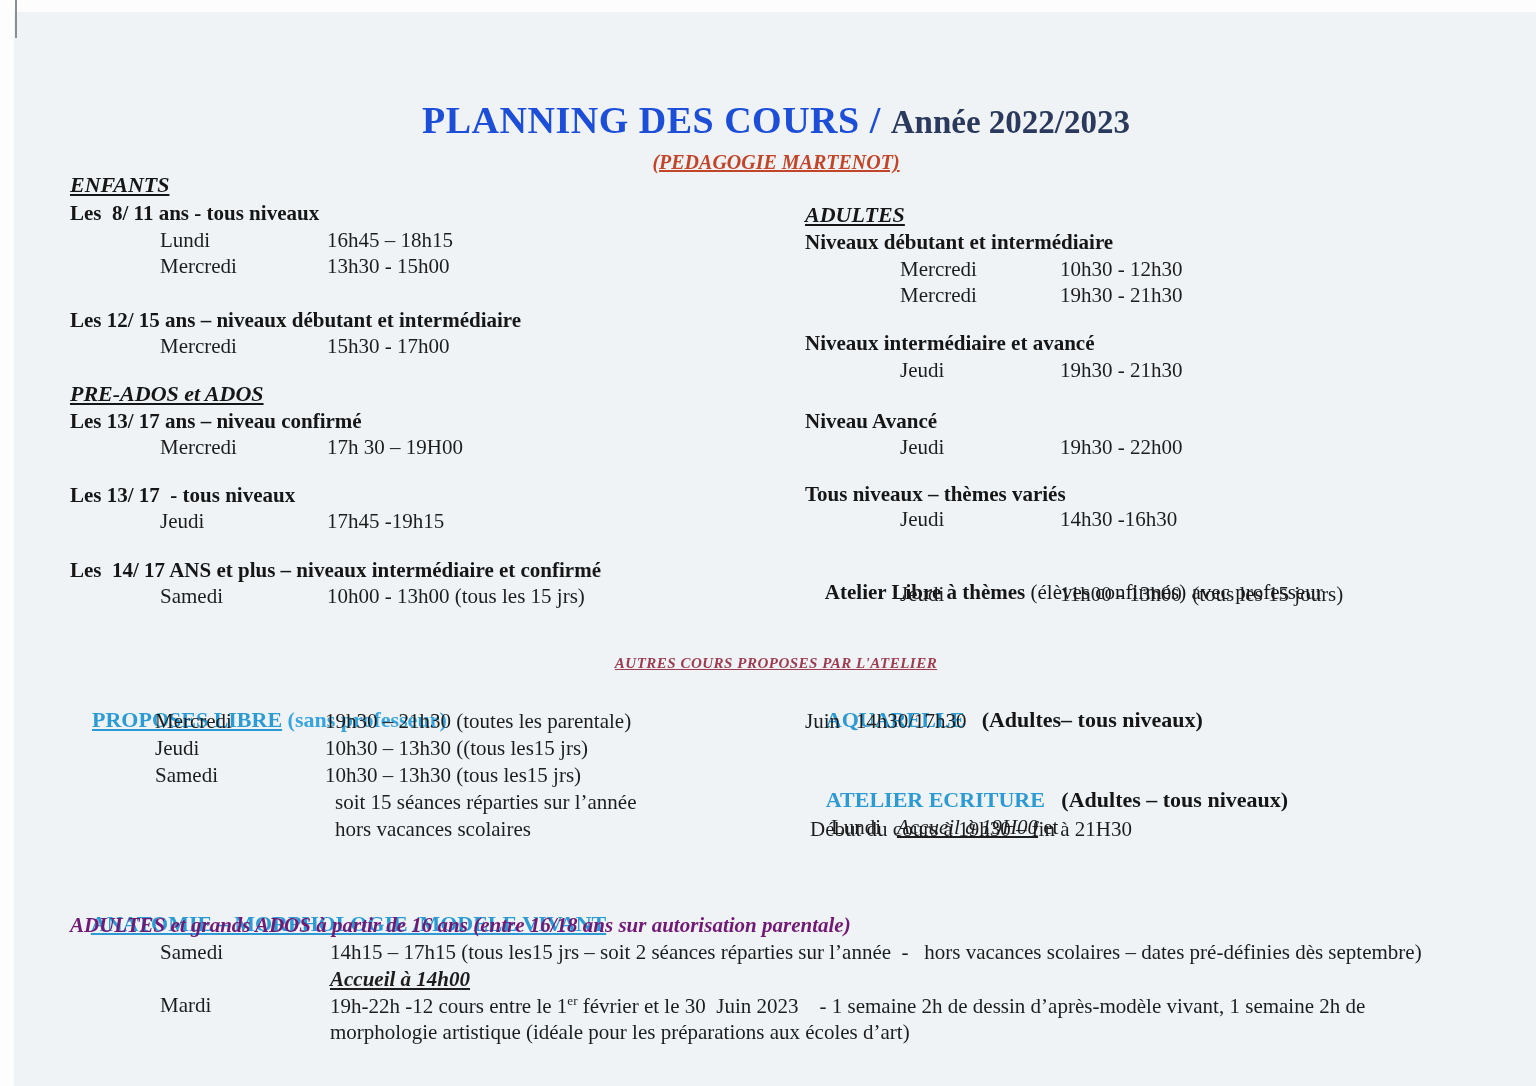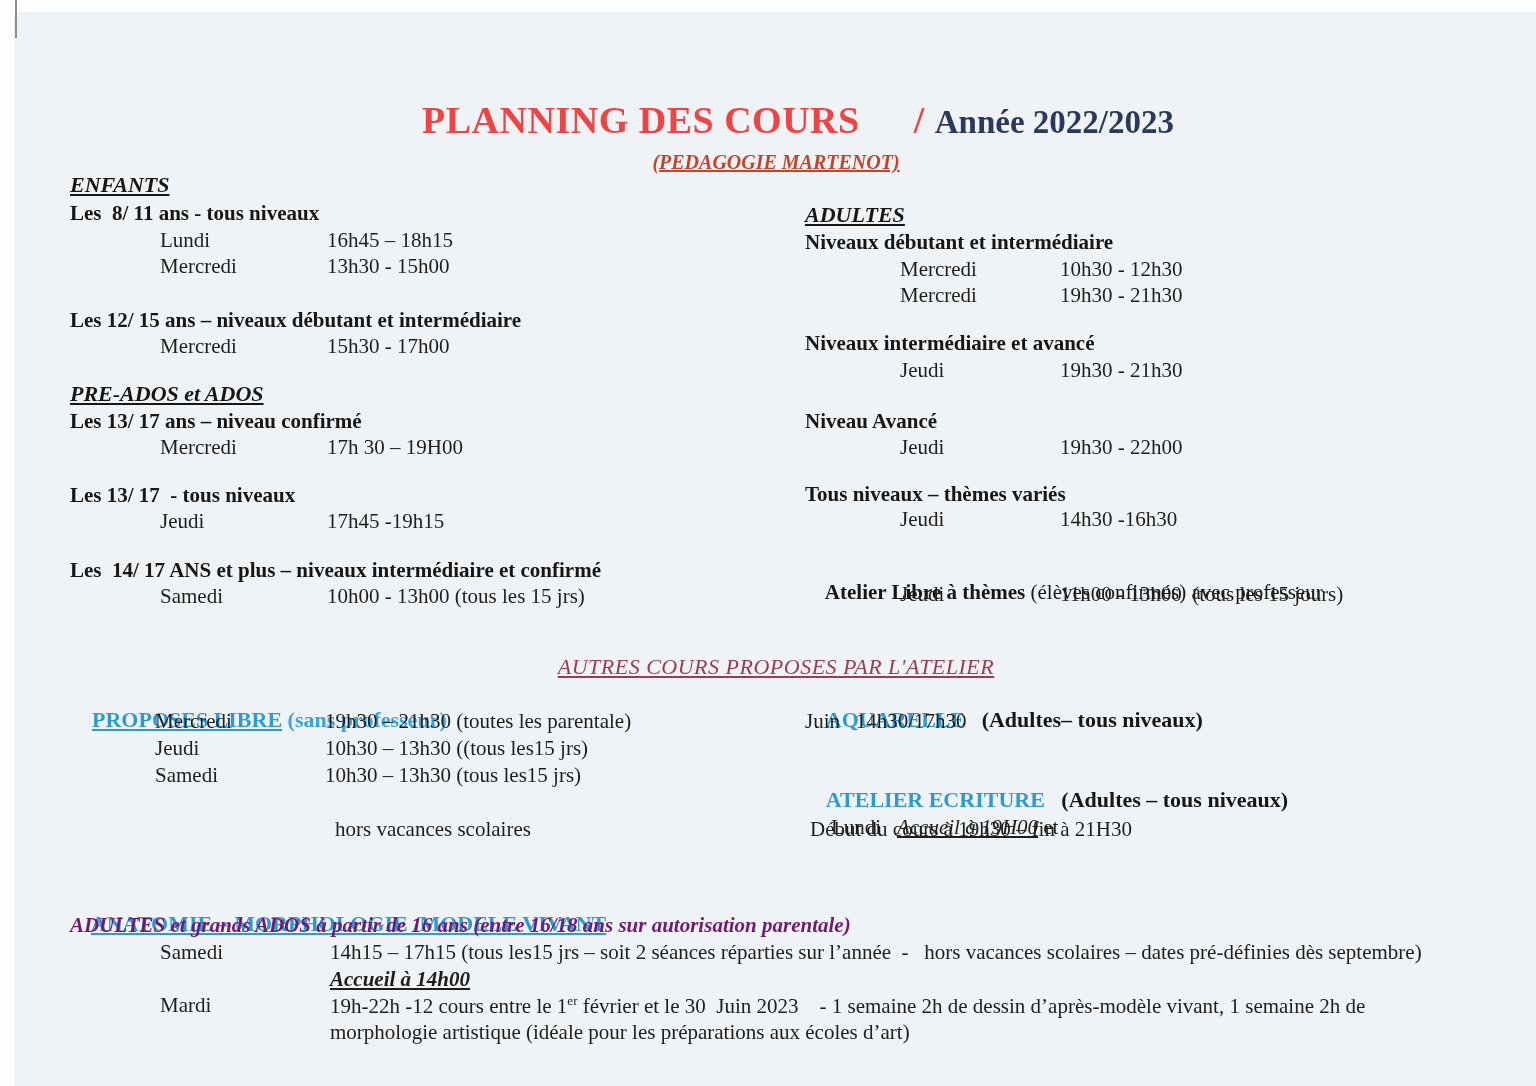--- a/index.html
+++ b/index.html
@@ -6,32 +6,32 @@
   body{
     width:1536px;height:1086px;
     font-family:"Liberation Serif","DejaVu Serif",serif;
     background:#fdfdfd;
   }
   .page{position:relative;width:1536px;height:1086px;overflow:hidden;background:#fdfdfd;}
   .paper{position:absolute;left:14px;top:12px;right:0;bottom:0;background:#eff3f6;}
   .edge-line{position:absolute;left:15px;top:0;width:2px;height:38px;background:#8a8f94;}
   .abs{position:absolute;white-space:pre;color:#1d1d1d;}
   .center{left:0;width:1536px;text-align:center;}
-  .title-main{font-size:38px;font-weight:bold;color:#ef4444;letter-spacing:.5px;margin-left:44px;}
+  .title-main{font-size:38px;font-weight:bold;color:#1d4ed8;letter-spacing:.5px;}
   .title-year{font-size:33px;font-weight:bold;color:#2b3a5c;}
   .subtitle{font-size:20px;font-weight:bold;font-style:italic;color:#c2452a;text-decoration:underline;}
   .sec-head{font-size:22px;font-weight:bold;font-style:italic;text-decoration:underline;color:#161616;}
   .g-title{font-size:21px;font-weight:bold;color:#161616;}
   .g-title .reg{font-weight:normal;}
   .row{font-size:21px;}
   .row .day{position:absolute;left:90px;top:0;}
   .row .time{position:absolute;left:257px;top:0;}
   .rcol .day{left:95px;}
   .rcol .time{left:255px;text-align:center;}
-  .mid-head{font-size:22px;font-weight:normal;font-style:italic;color:#9c3c50;text-decoration:underline;letter-spacing:.5px;}
+  .mid-head{font-size:15px;font-weight:bold;font-style:italic;color:#9c3c50;text-decoration:underline;letter-spacing:.5px;}
   .blue-head{font-size:22px;font-weight:bold;color:#2d9bd3;}
   .blue-head .und{text-decoration:underline;}
   .blue-head .lighter{color:#3aa5dc;}
   .blue-head .black-bold{color:#161616;}
   .plain{font-size:21px;}
   .note{font-size:21px;}
   .it-und{font-style:italic;text-decoration:underline;}
   .anat-sub{font-size:21px;font-weight:bold;font-style:italic;color:#701a75;}
   sup{font-size:13px;vertical-align:super;}
 </style>
@@ -127,20 +127,21 @@
     <span class="time" style="left:255px;">19h30 – 21h30 (toutes les parentale)</span>
   </div>
   <div class="abs row" style="left:70px;top:736px;width:700px;">
     <span class="day" style="left:85px;">Jeudi</span>
     <span class="time" style="left:255px;">10h30 – 13h30 ((tous les15 jrs)</span>
   </div>
   <div class="abs row" style="left:70px;top:763px;width:700px;">
     <span class="day" style="left:85px;">Samedi</span>
     <span class="time" style="left:255px;">10h30 – 13h30 (tous les15 jrs)</span>
   </div>
+  <div class="abs note" style="left:335px;top:790px;">soit 15 séances réparties sur l’année</div>
   <div class="abs note" style="left:335px;top:817px;">hors vacances scolaires</div>
 
   <div class="abs blue-head" style="left:805px;top:681px;">
     <span>AQUARELLE</span><span class="black-bold">   (Adultes– tous niveaux)</span>
   </div>
   <div class="abs plain" style="left:805px;top:709px;">Juin   14h30/17h30</div>
 
   <div class="abs blue-head" style="left:805px;top:761px;">
     <span>ATELIER ECRITURE</span><span class="black-bold">   (Adultes – tous niveaux)</span>
   </div>

